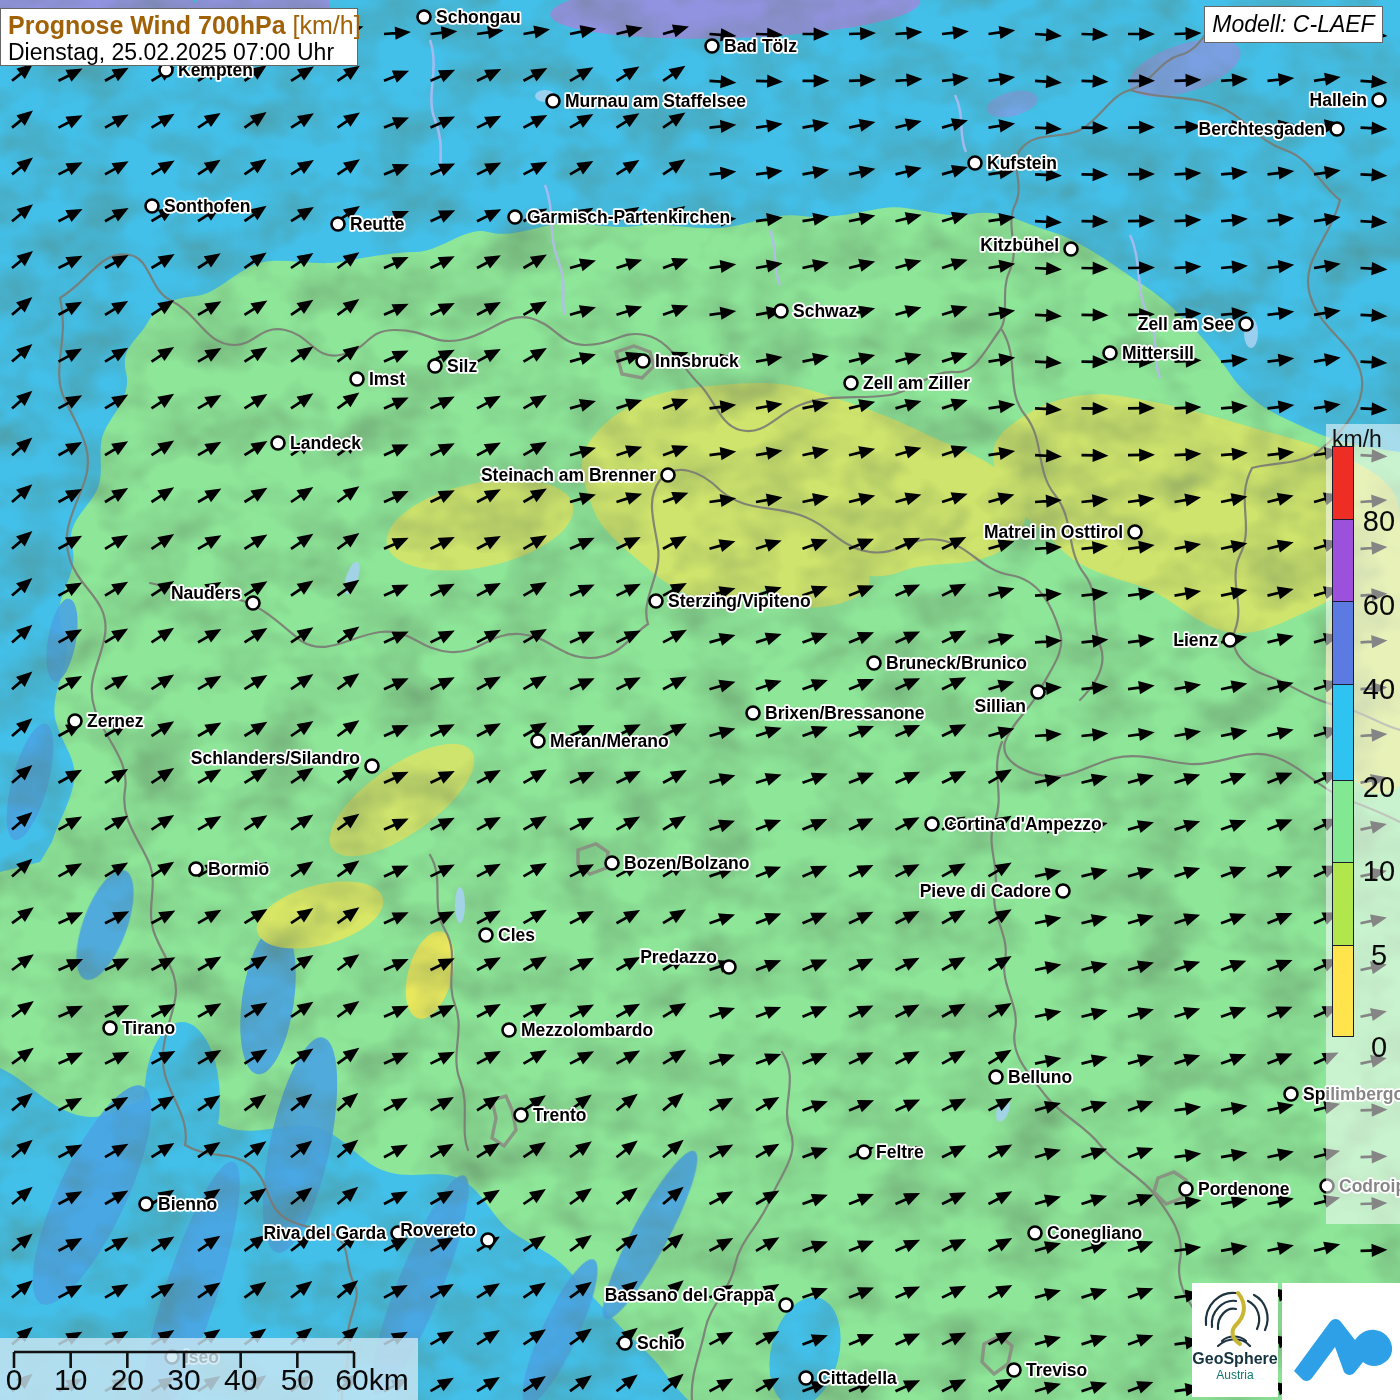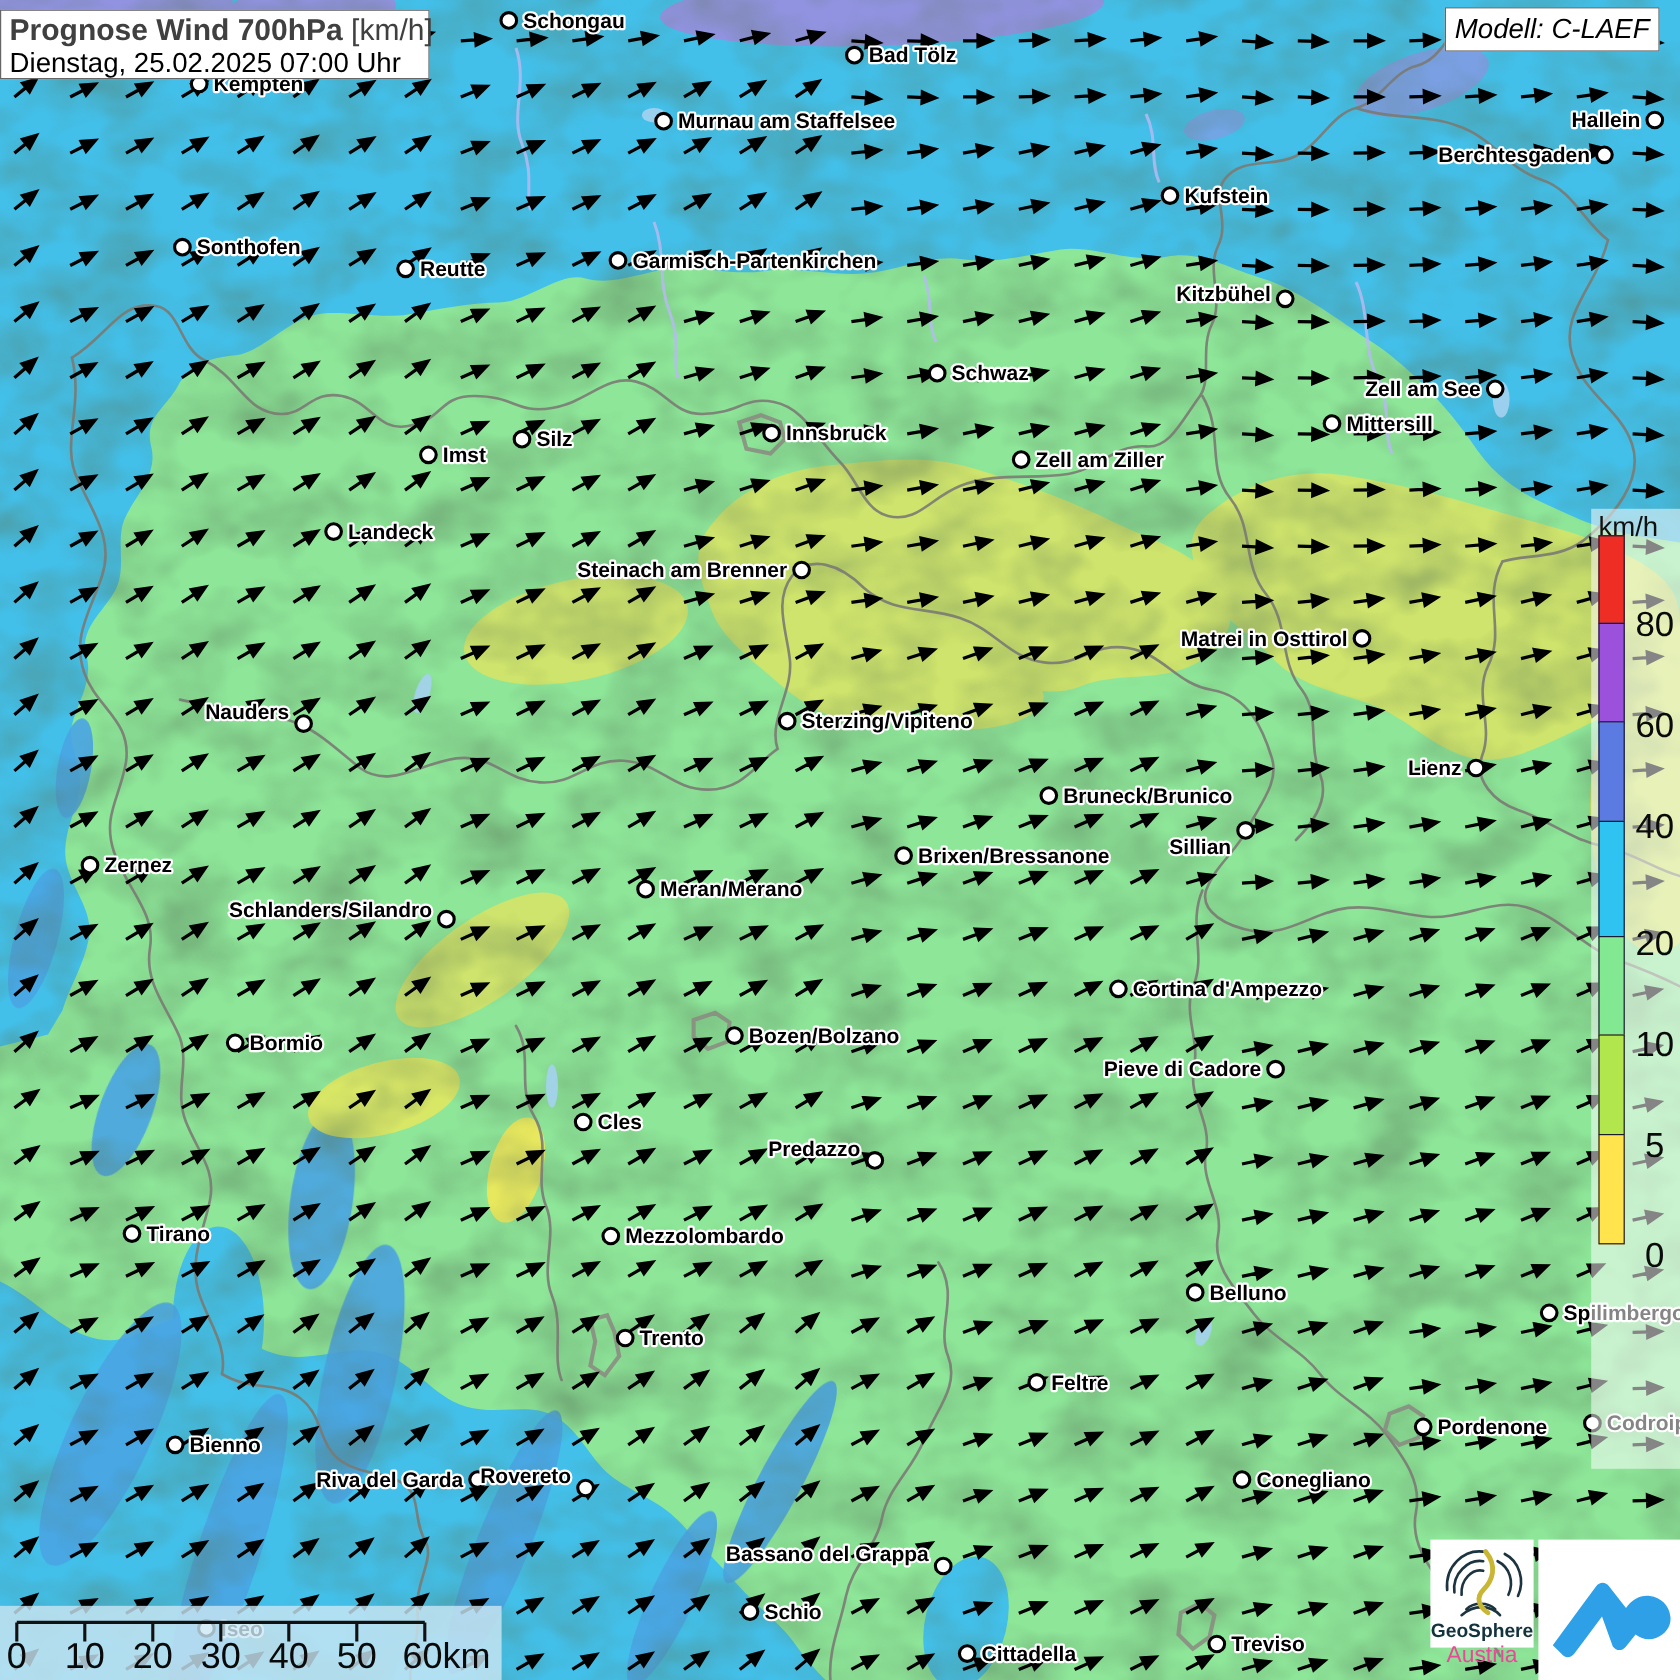--- a/index.html
+++ b/index.html
@@ -2,34 +2,34 @@
 <html><head>
 <meta charset="utf-8">
 <style>
   html,body{margin:0;padding:0;background:#ddd;}
   #stage{position:relative;width:1400px;height:1400px;overflow:hidden;
          font-family:"Liberation Sans",sans-serif;background:#8ee799;}
   #map-svg{position:absolute;left:0;top:0;}
   .overlay{position:absolute;box-sizing:border-box;}
   #title-box{left:0;top:8px;width:358px;height:58px;background:#fff;border:1px solid #666;
              padding:3px 7px;line-height:1.08;}
-  #title-line1{font-size:25px;font-weight:bold;color:#404040;white-space:nowrap;}
+  #title-line1{font-size:25px;font-weight:bold;color:#a16207;white-space:nowrap;}
   #title-line1 .unit{font-weight:normal;}
   #title-line2{font-size:23px;color:#000;white-space:nowrap;margin-top:1px;}
   #model-box{right:17px;top:6px;width:179px;height:37px;background:#fff;border:1px solid #666;
              font-size:23px;font-style:italic;display:flex;align-items:center;justify-content:center;}
   #legend{left:1326px;top:424px;width:74px;height:800px;background:rgba(255,255,255,0.52);}
   #legend-unit{position:absolute;left:6px;top:2px;font-size:23px;color:#111;}
   #legend-bar{position:absolute;left:6px;top:24px;width:22px;height:600px;}
   .legend-seg{width:22px;border:1.6px solid #1b1b30;box-sizing:border-box;margin-top:-1.6px;}
   .legend-lab{position:absolute;left:32px;width:42px;font-size:29px;color:#0a0a0a;line-height:1;text-align:center;}
   #scalebar{left:0;top:1338px;width:418px;height:62px;background:rgba(204,231,244,0.80);}
-  #geo-logo{left:1192px;top:1283px;width:86px;height:90px;background:#fff;text-align:center;}
+  #geo-logo{left:1192px;top:1283px;width:86px;height:114px;background:#fff;text-align:center;}
   #geo-name{font-size:16px;font-weight:bold;color:#13333f;line-height:1.05;margin-top:-2px;}
-  #geo-country{font-size:19px;color:#ec4899;}
+  #geo-country{font-size:12px;color:#0f766e;}
   #blue-logo{left:1282px;top:1283px;width:118px;height:117px;background:#fff;}
 </style>
 </head>
 <body>
 
 <div id="stage" style="--c-green: #8ee799; --c-cyan: #43c0ea; --c-blue: #4aa4e4; --c-peri: #9193e0; --c-yg: #cfe46c; --c-yellow: #e8e85e; --c-border: #7b7b74; --c-river: #b6baf0;">
 
 <svg id="map-svg" width="1400" height="1400" viewBox="0 0 1400 1400">
   <defs>
     <filter id="hillshade" x="0" y="0" width="100%" height="100%">

